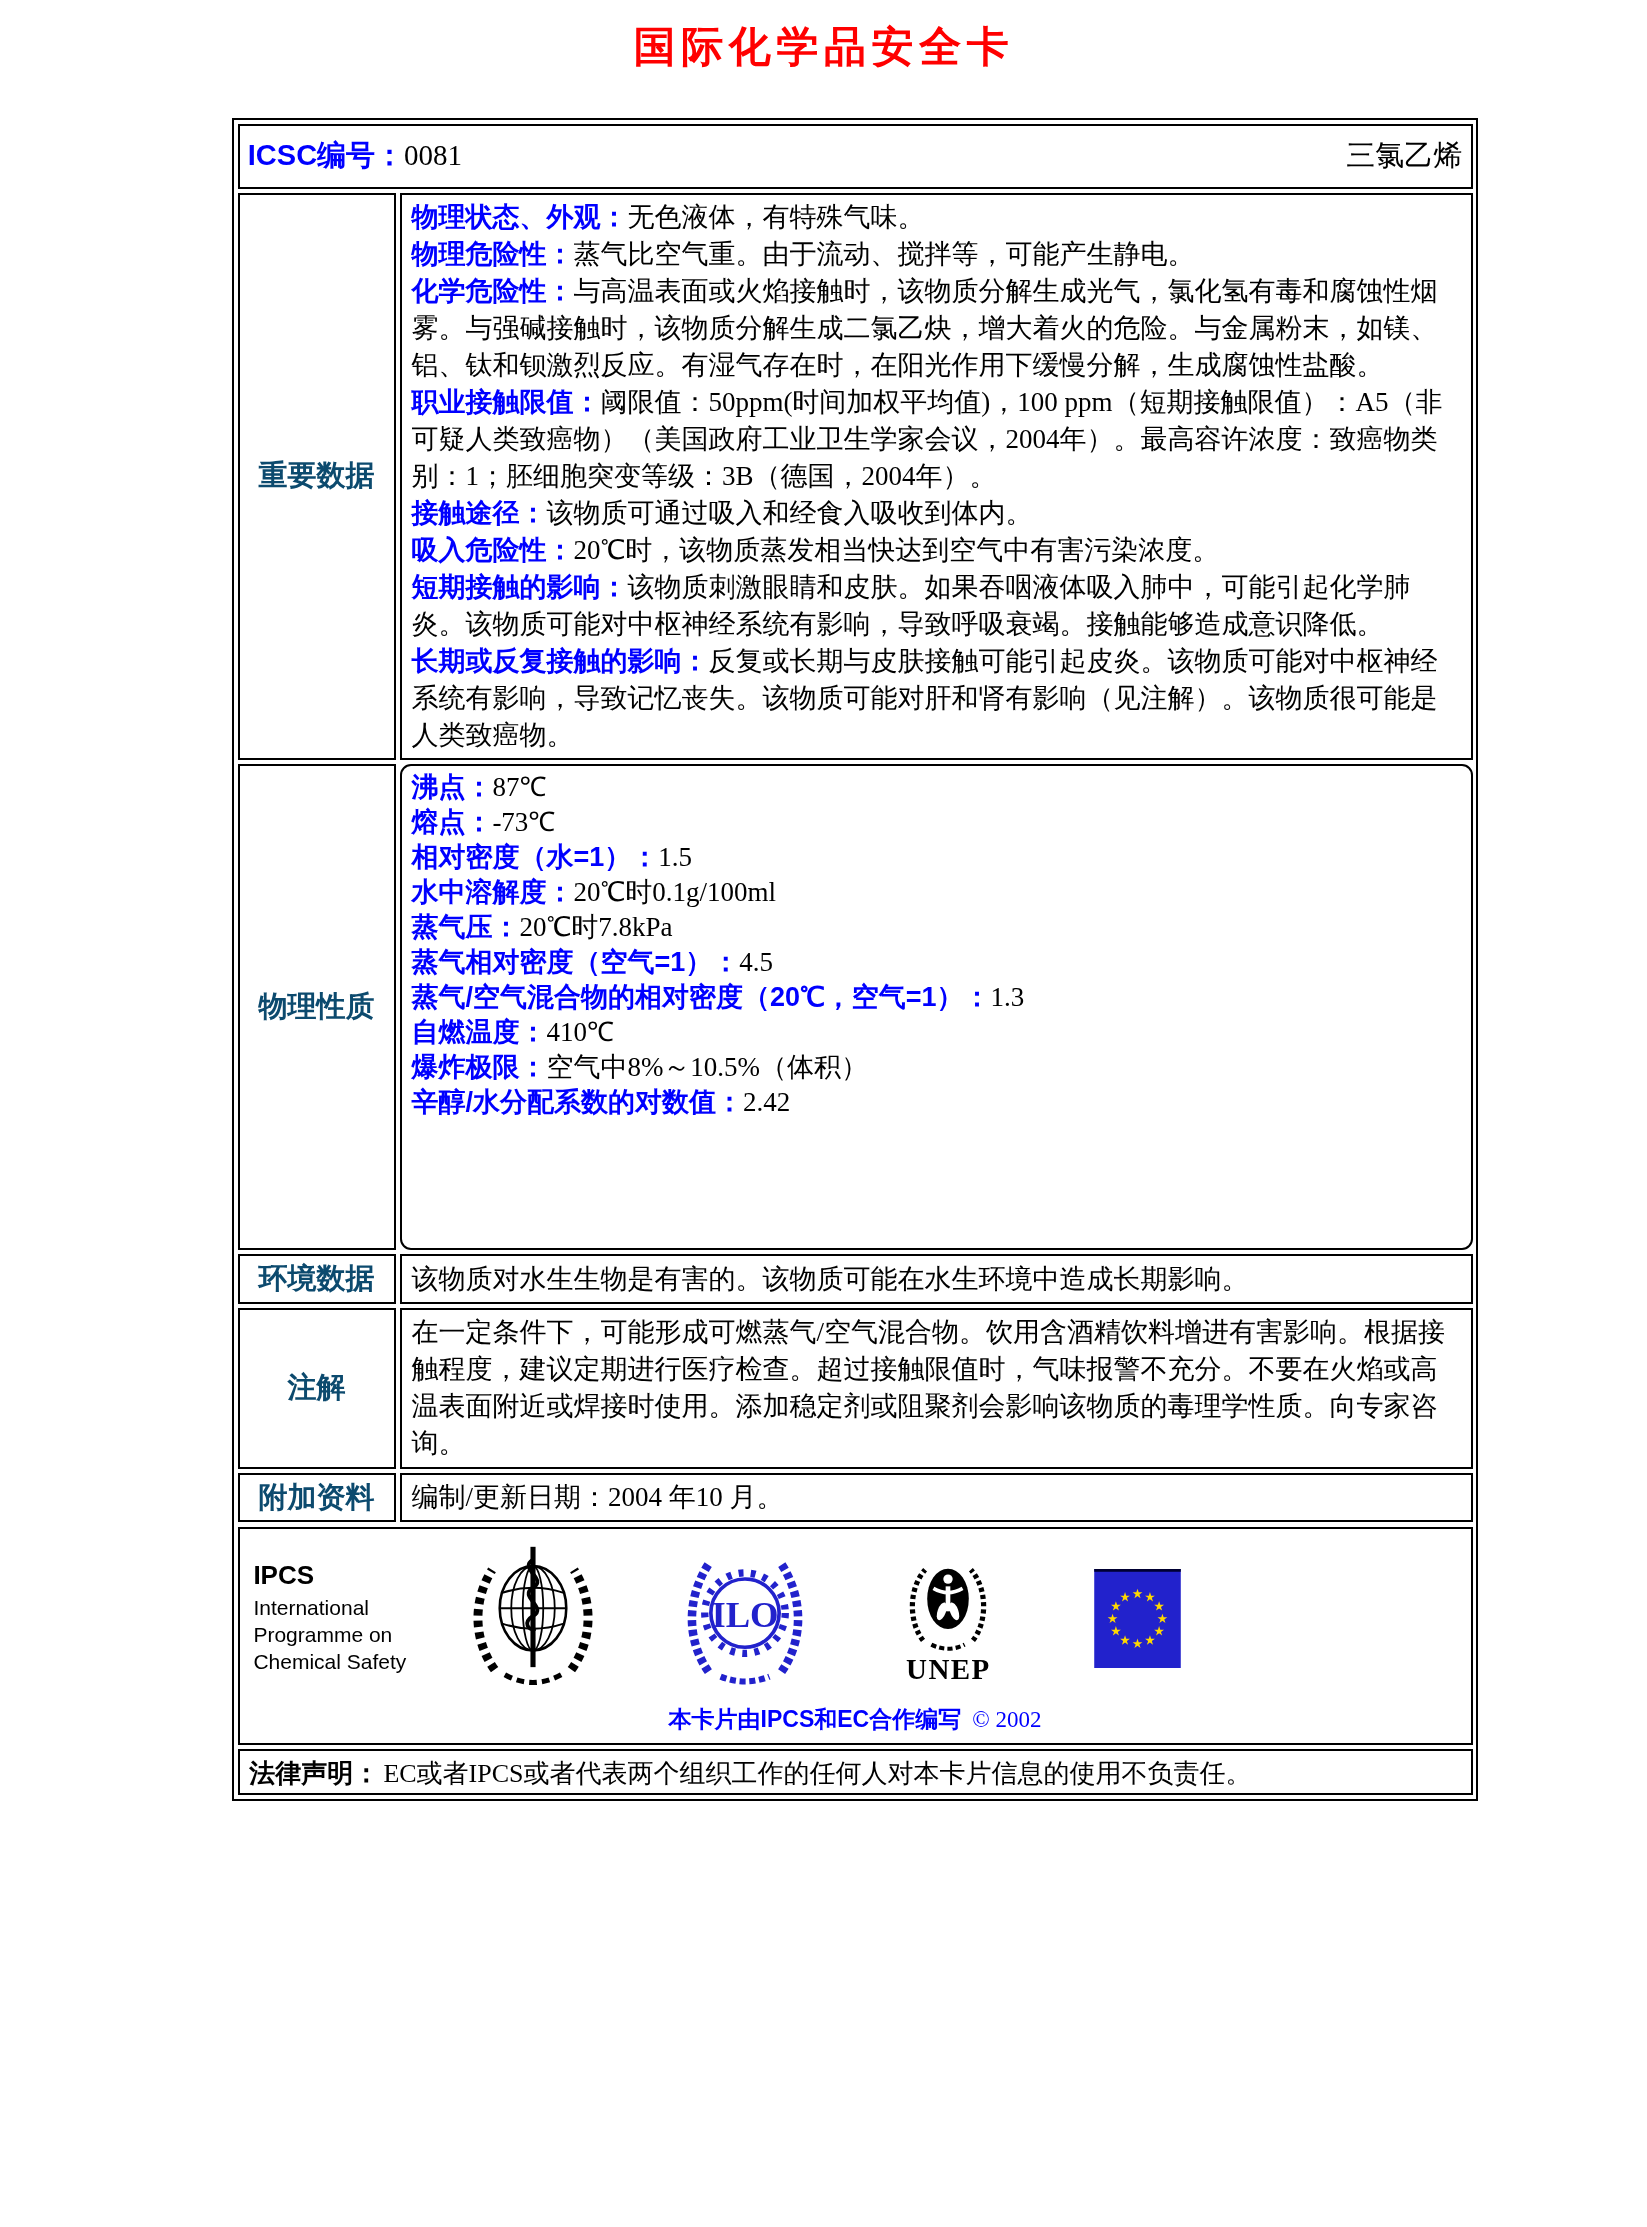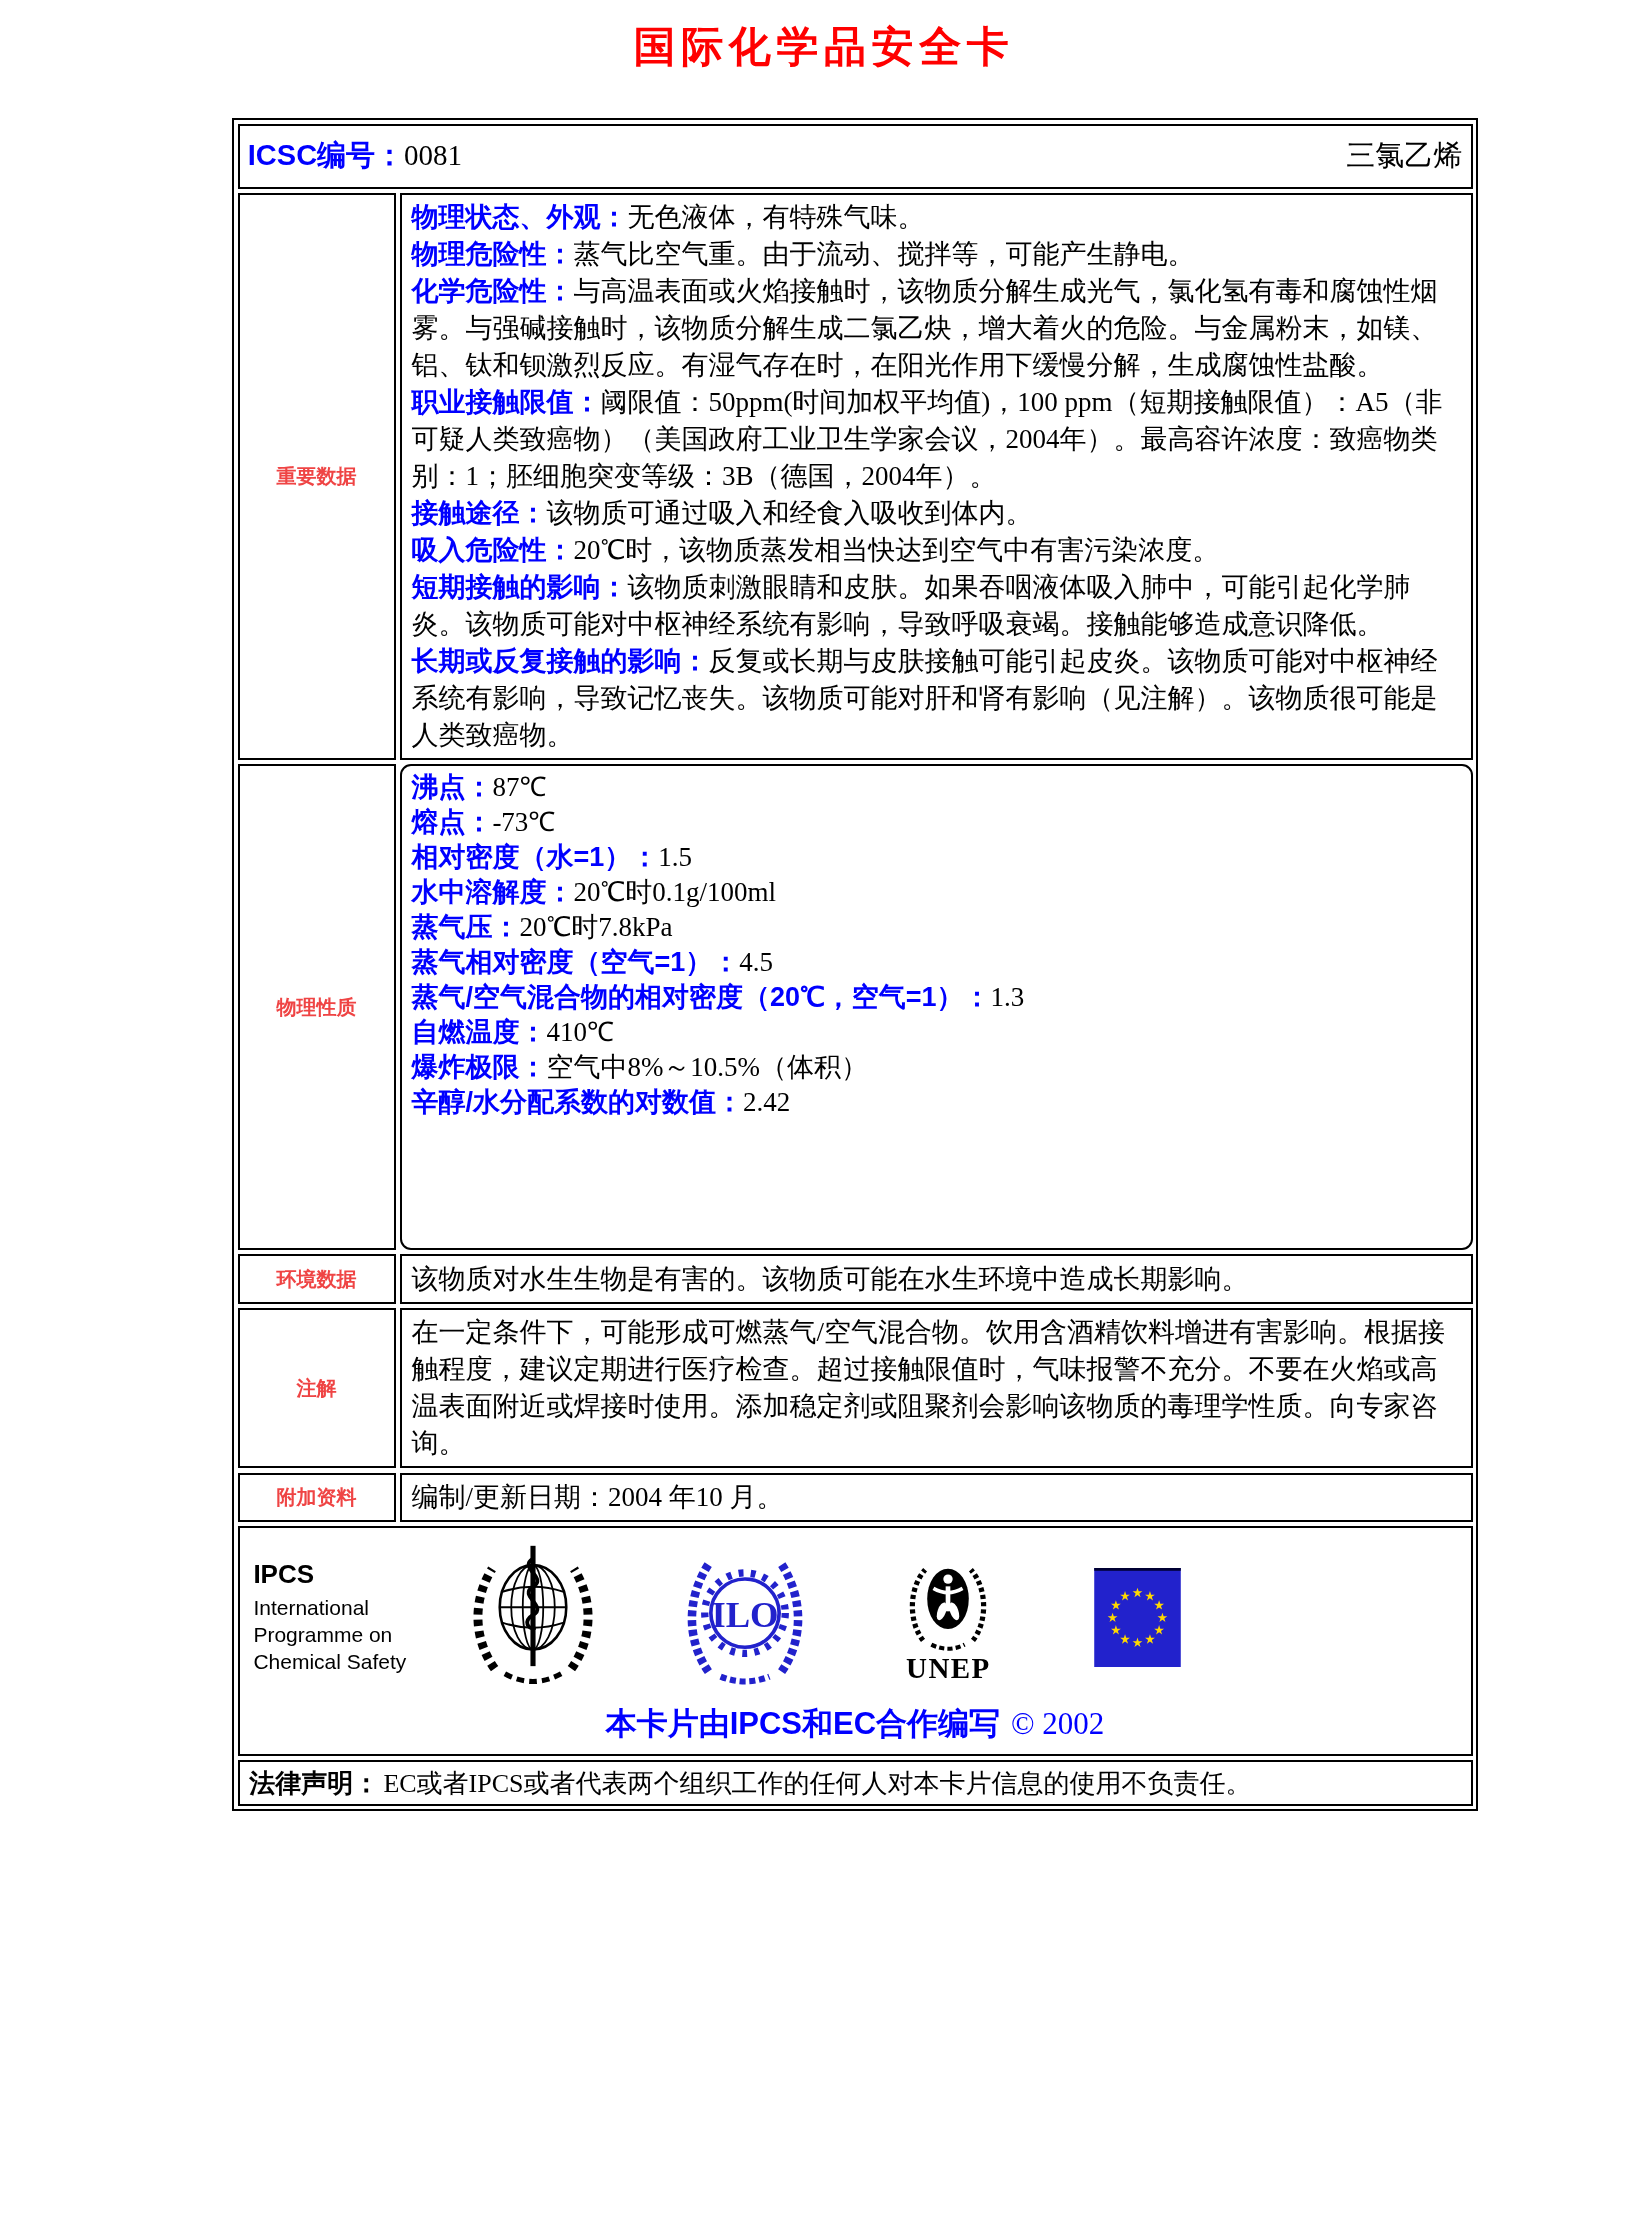--- a/index.html
+++ b/index.html
@@ -19,21 +19,21 @@
     display:flex; flex-direction:column; gap:4.2px;margin-left:27px;
   }
   .row { display:flex; gap:4.2px; }
   .cell { border:2.1px solid #000; background:#fff; }
   .header-cell {
     flex:1; height:65px; display:flex; justify-content:space-between;
     align-items:center; padding:0 8.3px; font-size:29px;
   }
   .label-cell {
     flex:0 0 158px; display:flex; align-items:center; justify-content:center;
-    color:#ef4444; font-weight:bold; font-size:20px; text-align:center;
+    color:#0c4a6e; font-weight:bold; font-size:29px; text-align:center;
     font-family:"Liberation Sans", sans-serif; padding:2.8px;
   }
   .content-cell { flex:1; padding:4.2px 9.7px; font-size:27px; line-height:37px; }
   .blue-label { color:#0000FF; font-weight:bold; font-family:"Liberation Sans", sans-serif; }
   .phys-content { line-height:35px; min-height:486px;border-radius:11px; }
   .env-content { min-height:49px; display:flex; align-items:center; }
   .addl-content { min-height:44px; display:flex; align-items:center; }
   .notes-content { }
   .footer-cell { flex:1; min-height:189px; padding:15.3px 8.3px 8.3px 8.3px; }
   .logos-line { display:flex; align-items:center; }
@@ -45,21 +45,21 @@
   .who-logo  { margin-left:42px; }
   .ilo-logo  { margin-left:87px; }
   .unep-block { margin-left:90px; text-align:center; }
   .unep-caption {
     font-family:"Liberation Serif", serif; font-weight:bold; font-size:29px;
     letter-spacing:1.4px; margin-top:-4.2px;
   }
   .eu-flag { margin-left:94px; }
   .credit-line {
     text-align:center; margin-top:11px; color:#0000FF;
-    font-family:"Liberation Sans", sans-serif; font-size:31px; font-weight:bold;
+    font-family:"Liberation Sans", sans-serif; font-size:23px; font-weight:bold;
   }
   .copyright { font-weight:normal; margin-left:11px; font-family:"Liberation Serif", serif; }
   .legal-cell {
     flex:1; min-height:46px; display:flex; align-items:flex-end;
     padding:2.8px 9.7px; font-size:26px;
   }
   .legal-label { font-weight:bold; font-family:"Liberation Sans", sans-serif; margin-right:4.2px; white-space:nowrap; }
   .para { }
   .line { }
 </style>

